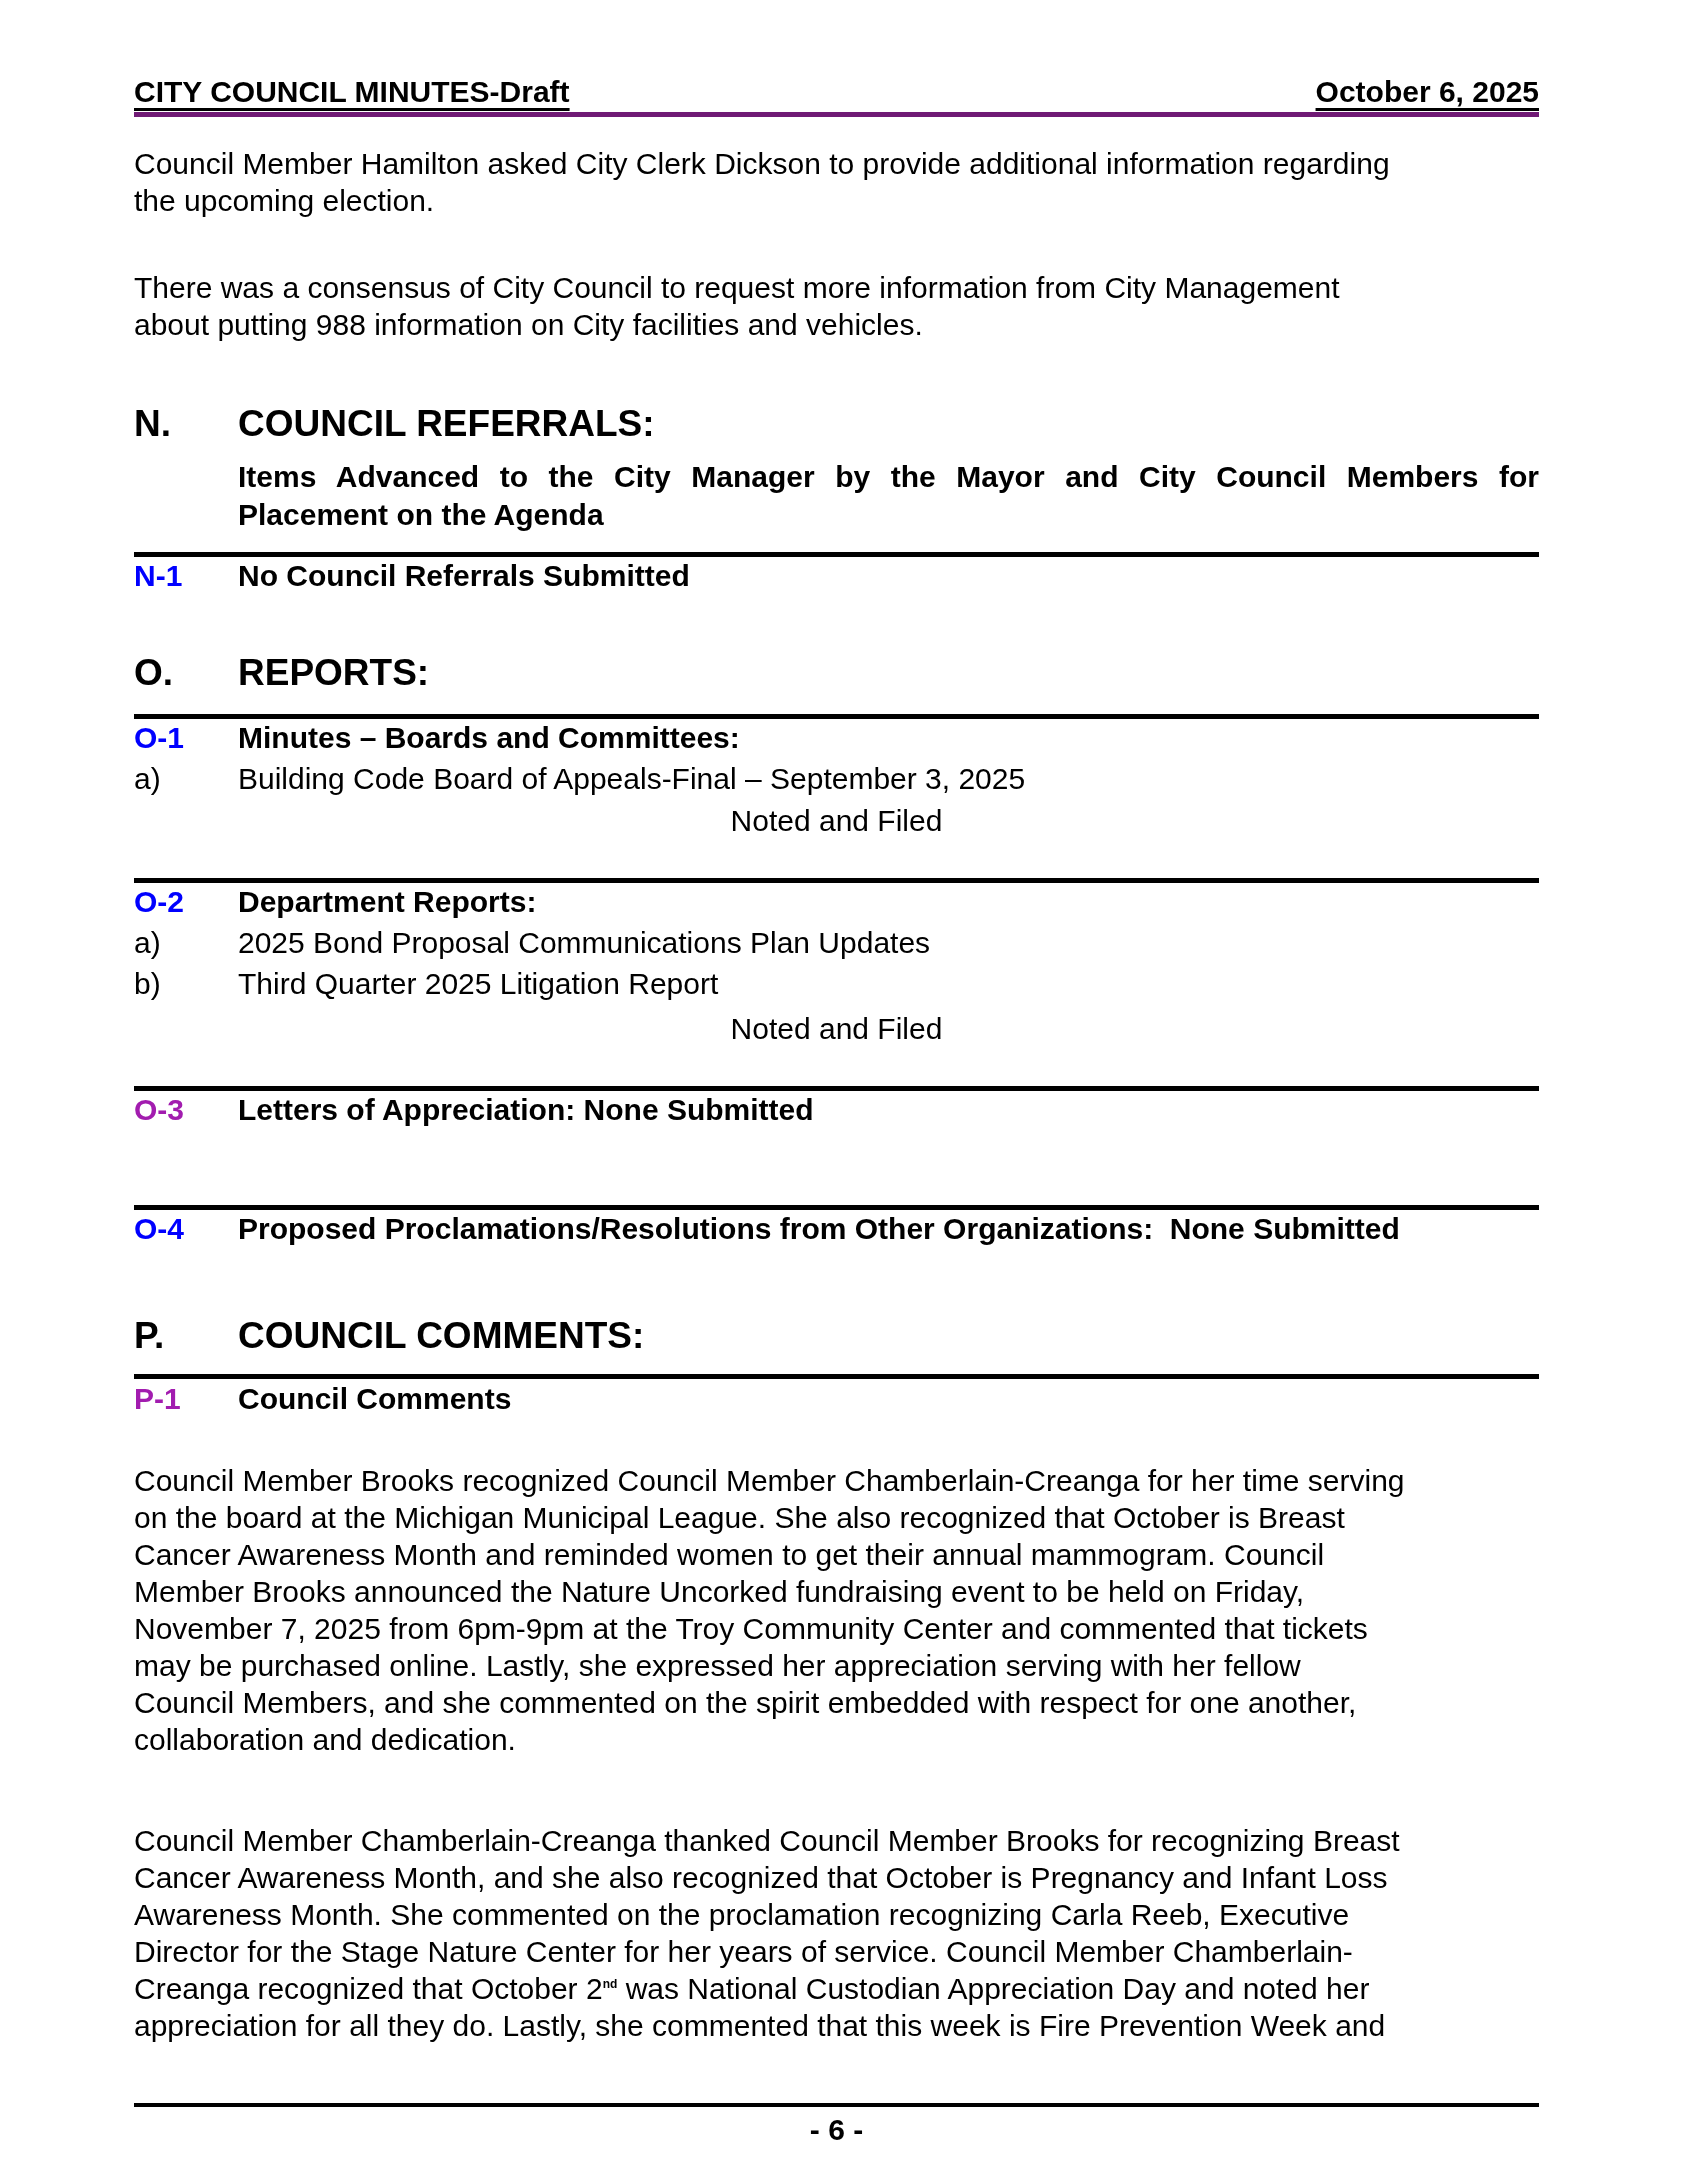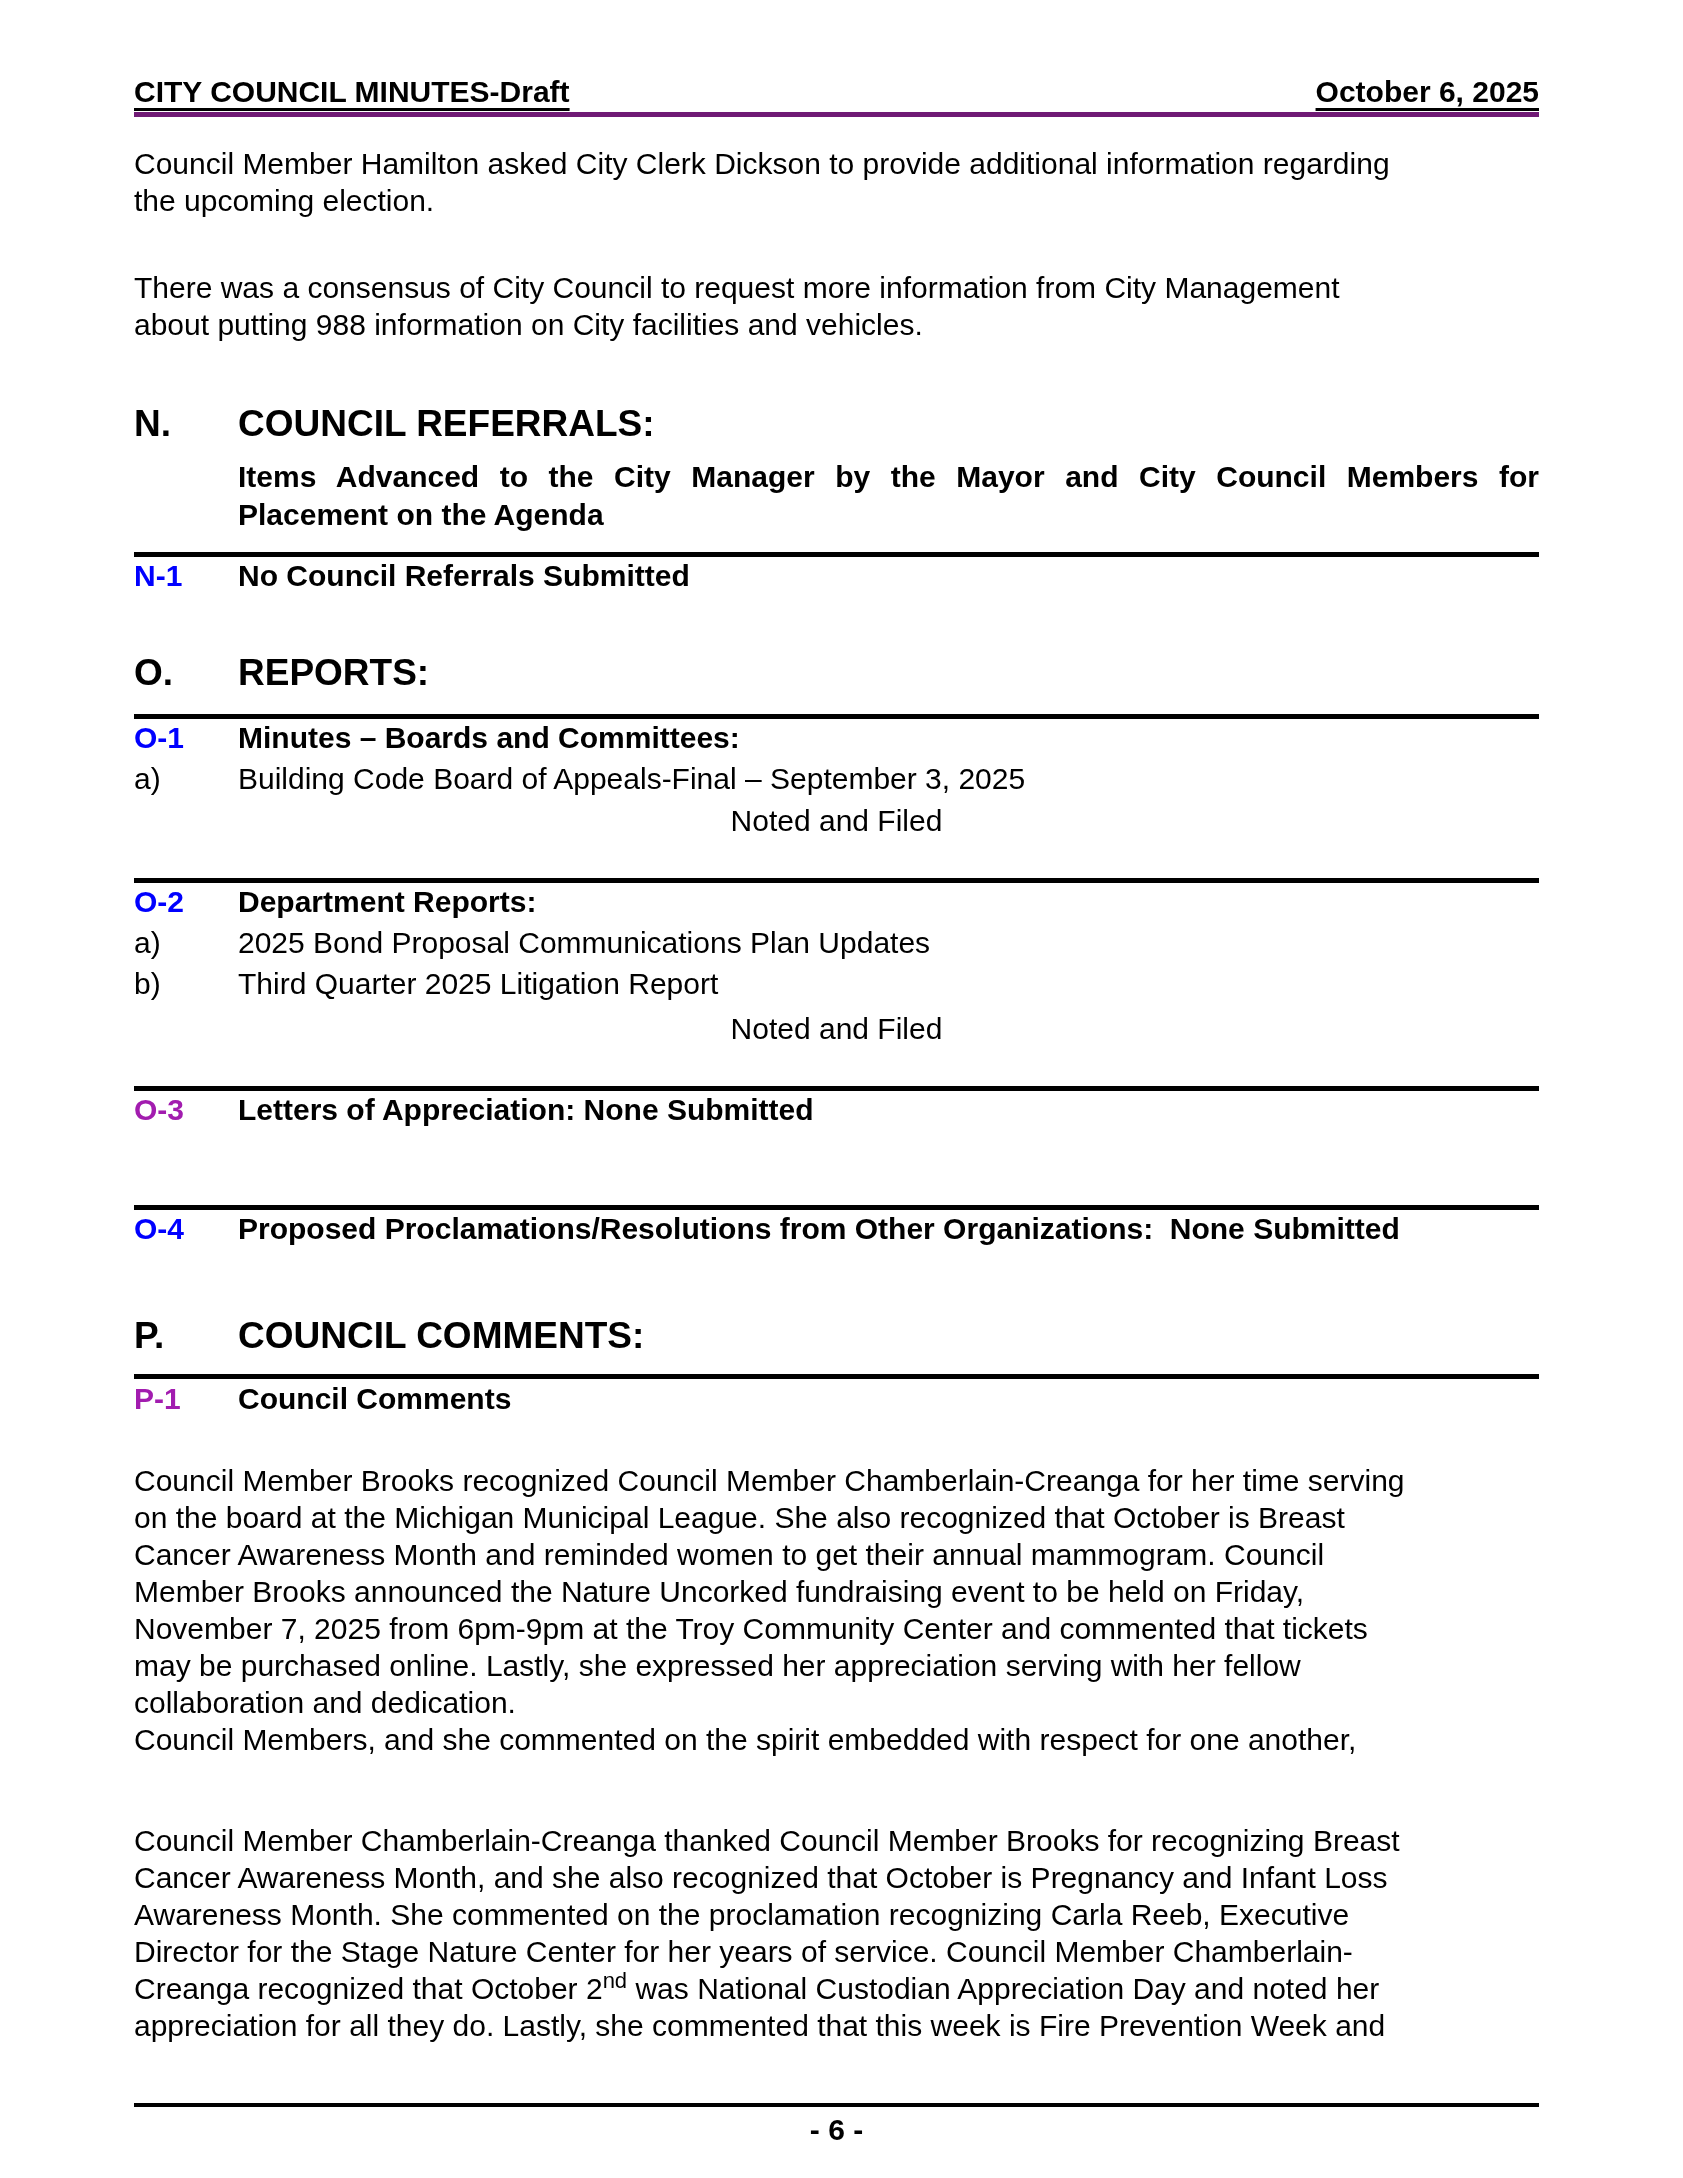--- a/index.html
+++ b/index.html
@@ -40,21 +40,21 @@
   .subtitle { font-weight:bold; font-size:30px; line-height:38px; }
   .subtitle .jline { text-align:justify; text-align-last:justify; }
 
   .disposition { text-align:center; font-size:30px; line-height:37px; }
 
   .rule { border-top:5px solid #000; height:0; }
 
   .footer-rule { border-top:4px solid #000; height:0; margin-top:59px; }
   .page-num { text-align:center; font-weight:bold; font-size:30px; line-height:37px; margin-top:4px; }
 
-  sup.ord { font-size:22px; vertical-align:super; line-height:0; }
+  sup.ord { font-size:12px; vertical-align:super; line-height:0;font-weight:bold; }
 
   
   .mt-p1 { margin-top:28px; }
   .mt-p2 { margin-top:50px; }
   .mt-secN { margin-top:59px; }
   .mt-sub { margin-top:12px; }
   .mt-ruleN1 { margin-top:18px; }
   .mt-secO { margin-top:56px; }
   .mt-ruleO1 { margin-top:19px; }
   .mt-a1 { margin-top:3px; }
@@ -161,22 +161,22 @@
     <div class="col-body item-title">Council Comments</div>
   </div>
 
   <div class="par mt-par3">
     <div class="ln">Council Member Brooks recognized Council Member Chamberlain-Creanga for her time serving</div>
     <div class="ln">on the board at the Michigan Municipal League. She also recognized that October is Breast</div>
     <div class="ln">Cancer Awareness Month and reminded women to get their annual mammogram. Council</div>
     <div class="ln">Member Brooks announced the Nature Uncorked fundraising event to be held on Friday,</div>
     <div class="ln">November 7, 2025 from 6pm-9pm at the Troy Community Center and commented that tickets</div>
     <div class="ln">may be purchased online. Lastly, she expressed her appreciation serving with her fellow</div>
+    <div class="ln">Council Members, and she commented on the spirit embedded with respect for one another,</div>
     <div class="ln">collaboration and dedication.</div>
-    <div class="ln">Council Members, and she commented on the spirit embedded with respect for one another,</div>
   </div>
 
   <div class="par mt-par4">
     <div class="ln">Council Member Chamberlain-Creanga thanked Council Member Brooks for recognizing Breast</div>
     <div class="ln">Cancer Awareness Month, and she also recognized that October is Pregnancy and Infant Loss</div>
     <div class="ln">Awareness Month. She commented on the proclamation recognizing Carla Reeb, Executive</div>
     <div class="ln">Director for the Stage Nature Center for her years of service. Council Member Chamberlain-</div>
     <div class="ln"><span>Creanga recognized that October 2</span><sup class="ord">nd</sup><span> was National Custodian Appreciation Day and noted her</span></div>
     <div class="ln">appreciation for all they do. Lastly, she commented that this week is Fire Prevention Week and</div>
   </div>

